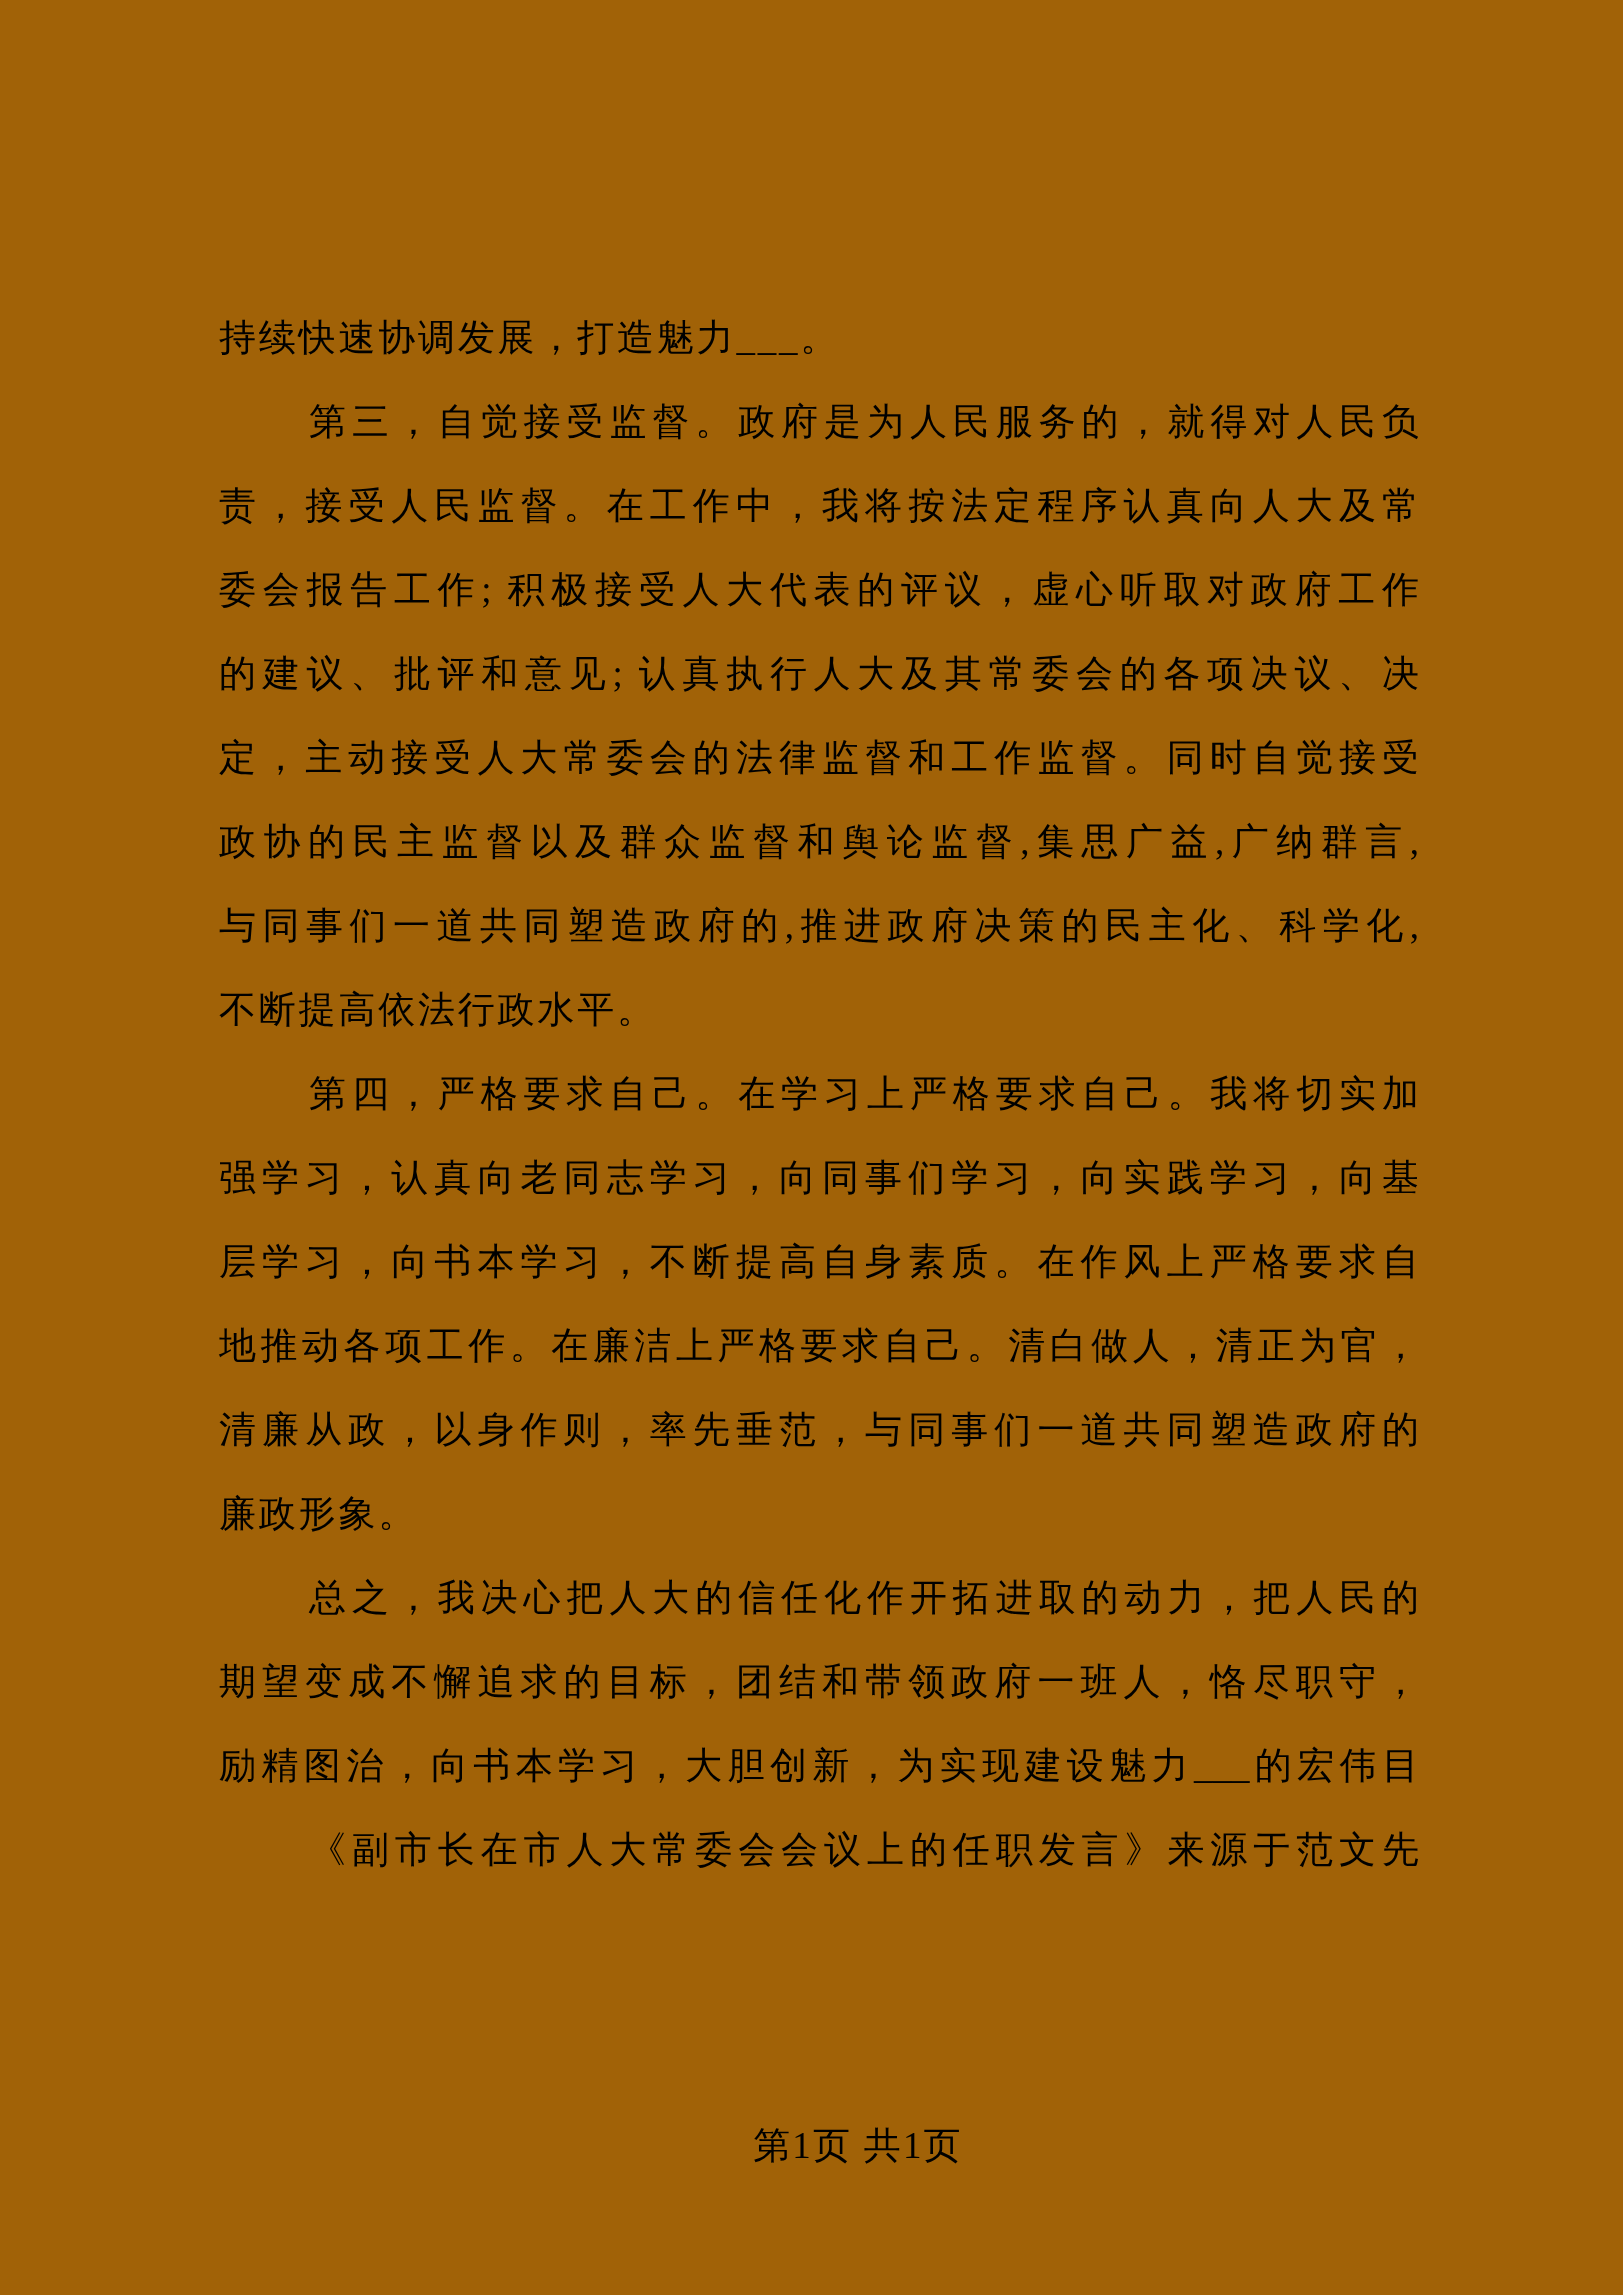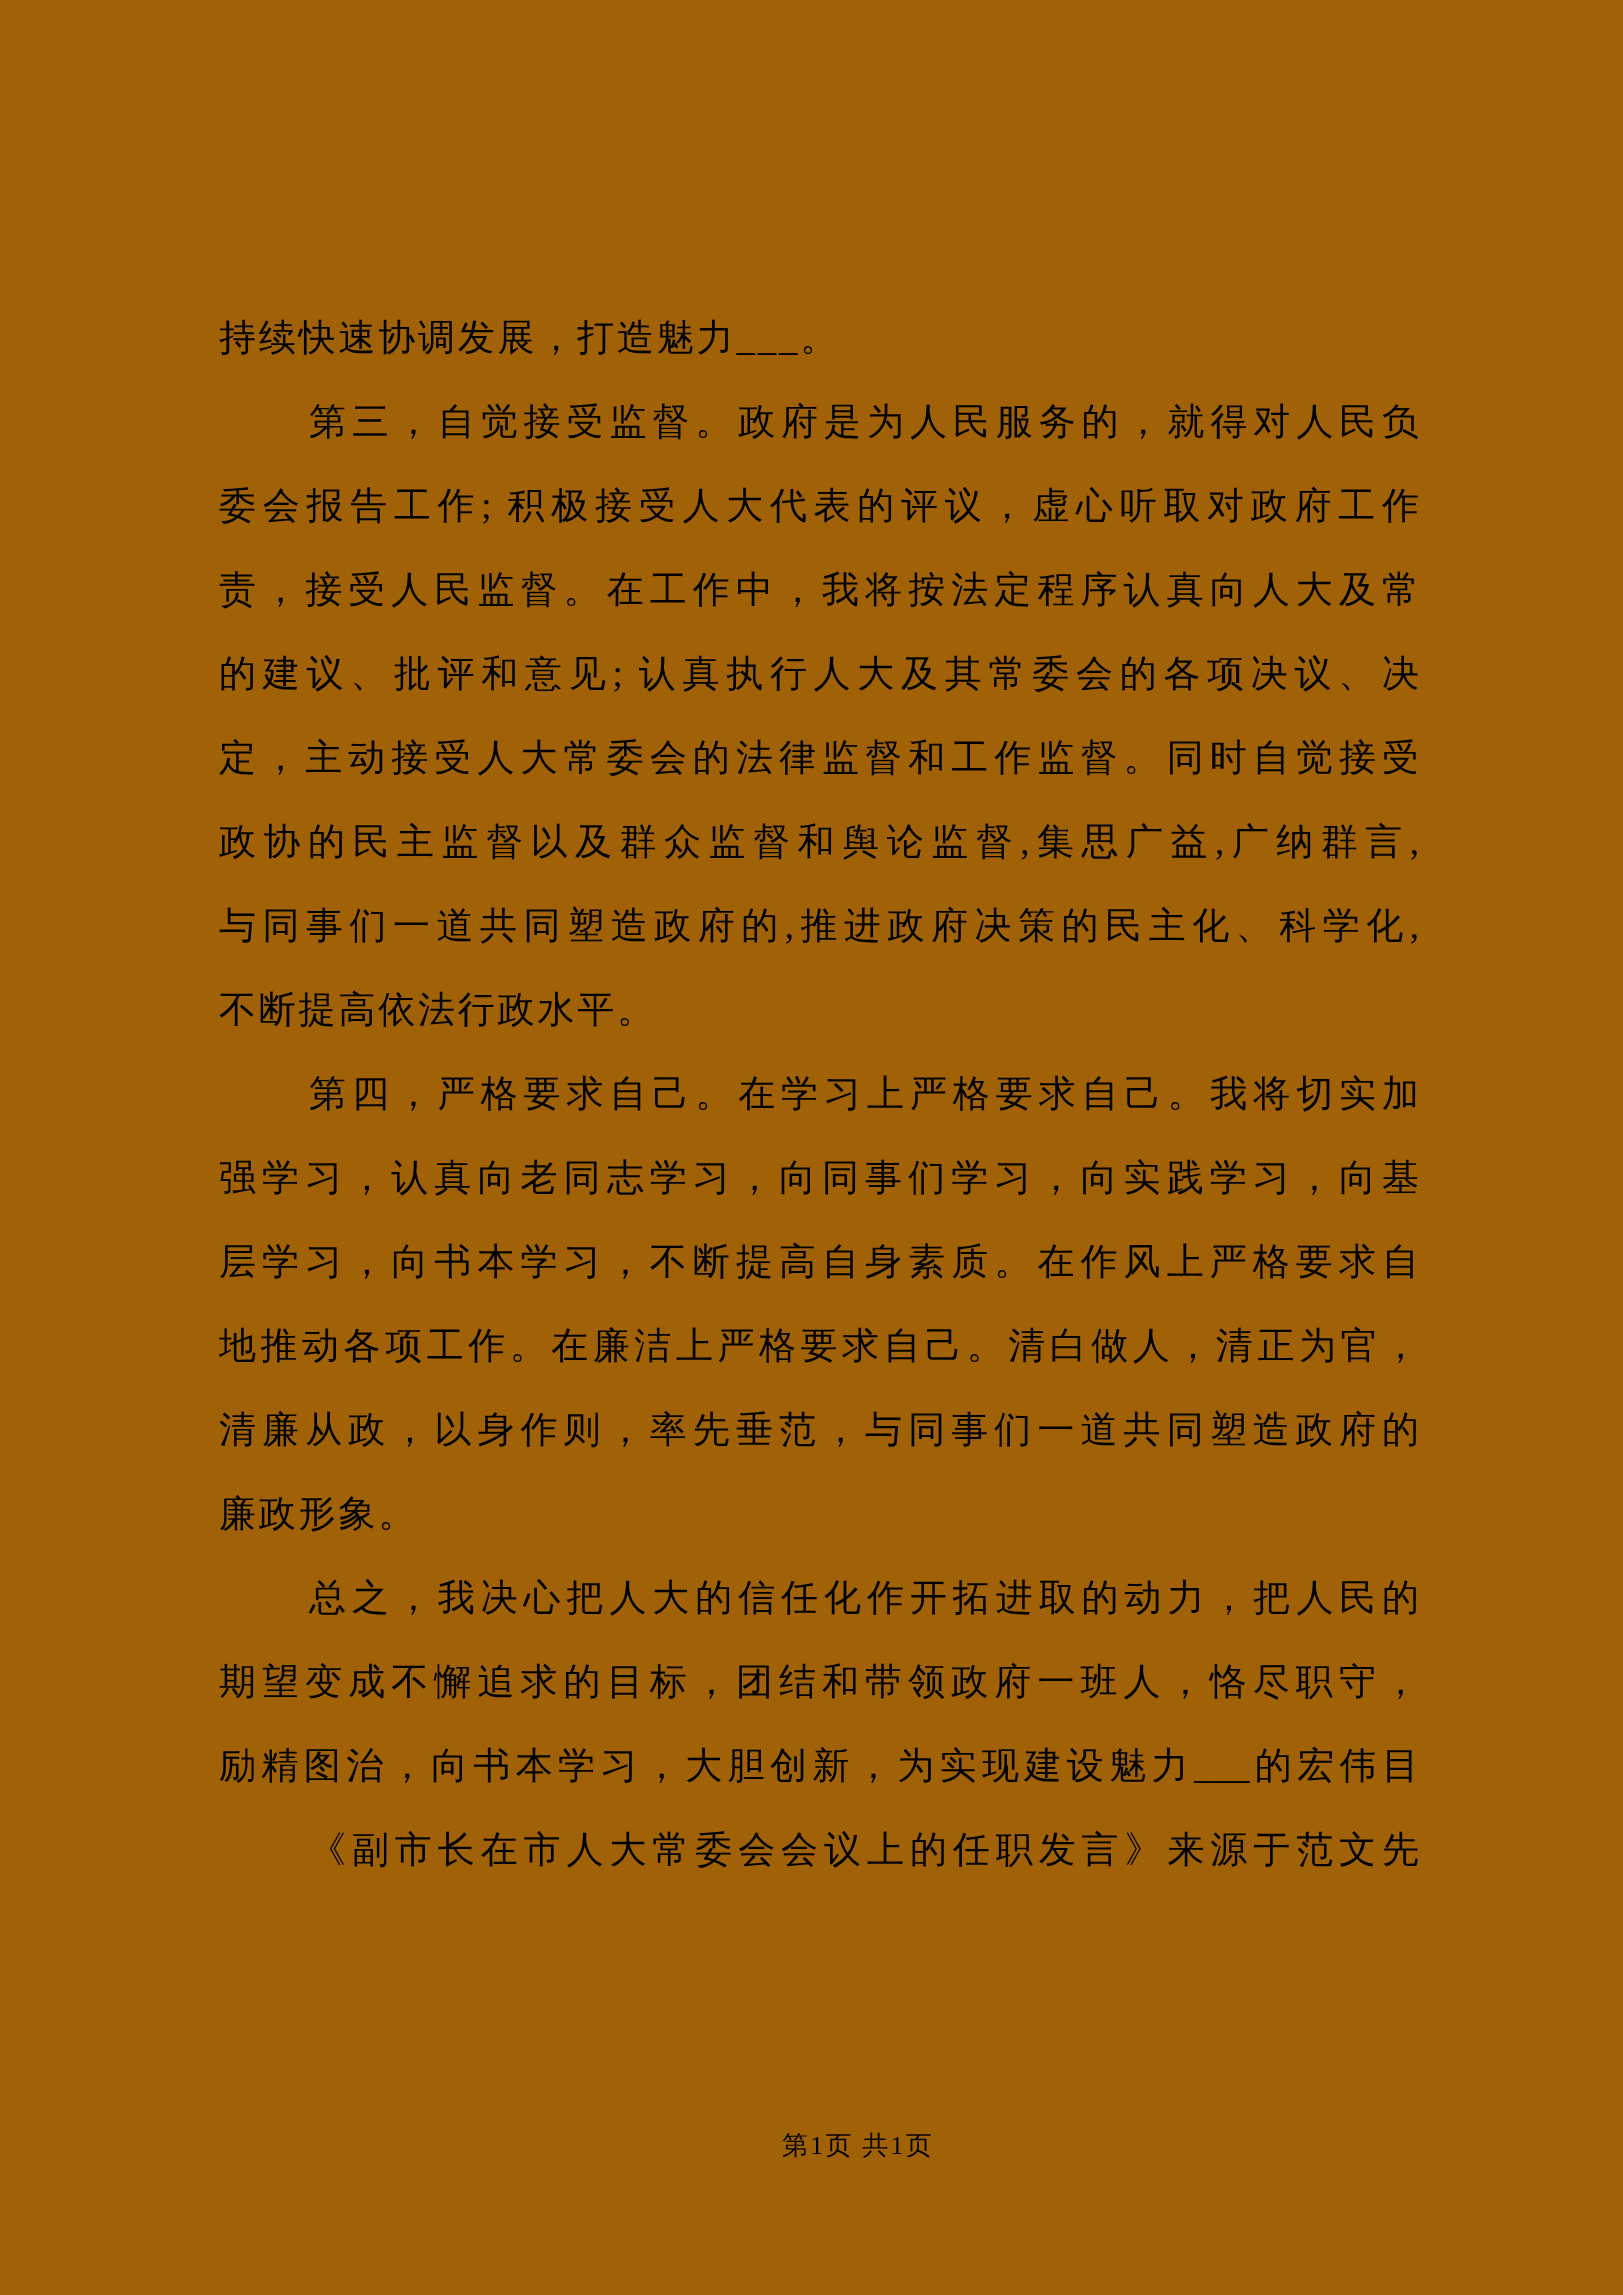--- a/index.html
+++ b/index.html
@@ -37,35 +37,35 @@
     letter-spacing: 2.8px;
   }
   .line.indent {
     text-indent: 90px;
   }
   .footer {
     position: absolute;
     left: 858px;
     top: 2126px;
     transform: translateX(-50%);
-    font-size: 26px;
+    font-size: 37px;
     line-height: 39px;
     white-space: nowrap;
     letter-spacing: 2.2px;
   }
 </style>
 </head>
 <body>
 
 <div class="page">
   <div class="content">
       <div class="line no-fill">持续快速协调发展，打造魅力___。</div>
       <div class="line indent">第三，自觉接受监督。政府是为人民服务的，就得对人民负</div>
+      <div class="line">责，接受人民监督。在工作中，我将按法定程序认真向人大及常</div>
       <div class="line">委会报告工作; 积极接受人大代表的评议，虚心听取对政府工作</div>
-      <div class="line">责，接受人民监督。在工作中，我将按法定程序认真向人大及常</div>
       <div class="line">的建议、批评和意见; 认真执行人大及其常委会的各项决议、决</div>
       <div class="line">定，主动接受人大常委会的法律监督和工作监督。同时自觉接受</div>
       <div class="line">政协的民主监督以及群众监督和舆论监督,集思广益,广纳群言,</div>
       <div class="line">与同事们一道共同塑造政府的,推进政府决策的民主化、科学化,</div>
       <div class="line no-fill">不断提高依法行政水平。</div>
       <div class="line indent">第四，严格要求自己。在学习上严格要求自己。我将切实加</div>
       <div class="line">强学习，认真向老同志学习，向同事们学习，向实践学习，向基</div>
       <div class="line">层学习，向书本学习，不断提高自身素质。在作风上严格要求自</div>
       <div class="line">地推动各项工作。在廉洁上严格要求自己。清白做人，清正为官，</div>
       <div class="line">清廉从政，以身作则，率先垂范，与同事们一道共同塑造政府的</div>

